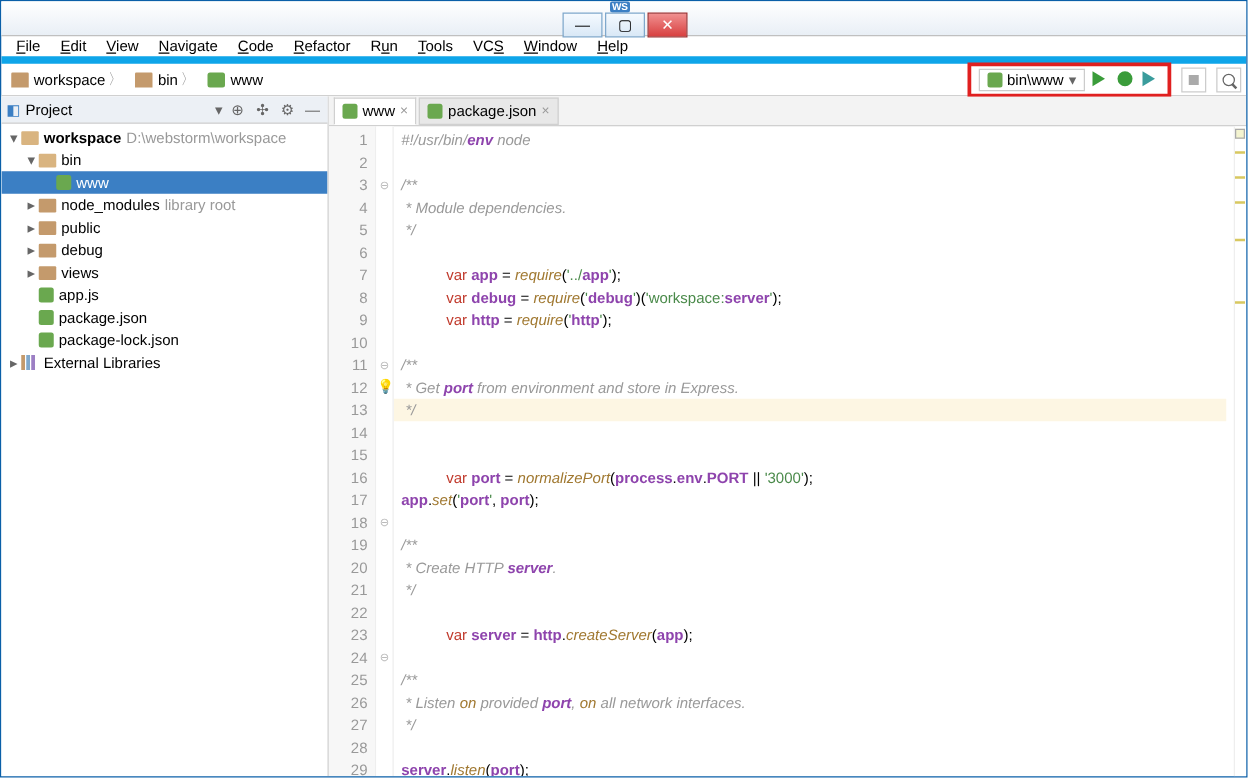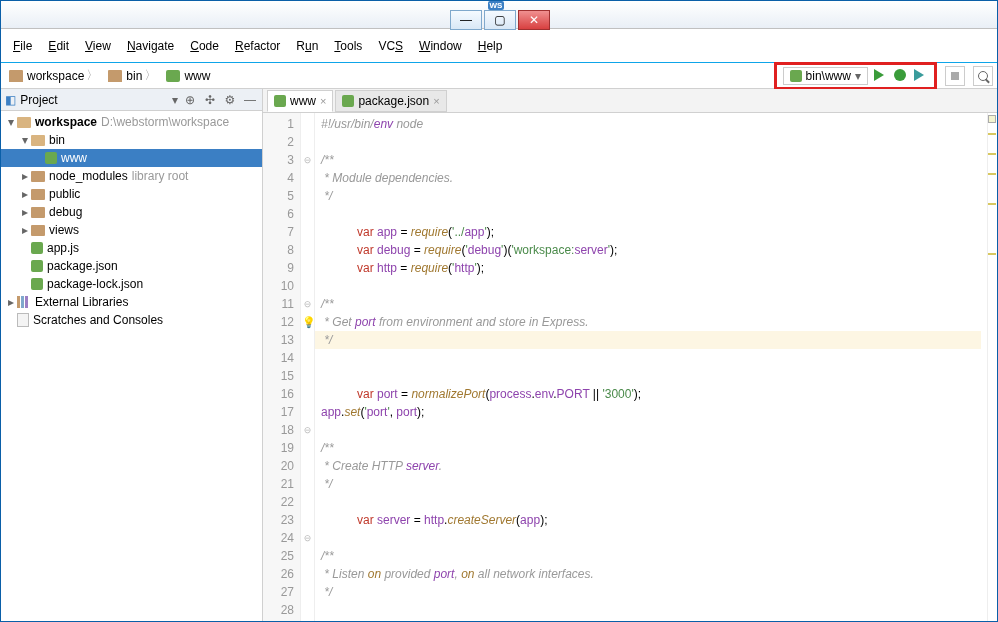--- a/index.html
+++ b/index.html
@@ -3,21 +3,21 @@
 <meta charset="utf-8">
 <style>
 * { margin: 0; padding: 0; box-sizing: border-box; font-family: "Segoe UI", Tahoma, sans-serif; font-size: 12px; }
 body { width: 998px; height: 622px; background: #fff; overflow: hidden; display: flex; flex-direction: column; border: 1px solid #0a5fa8; }
 .titlebar { height: 28px; background: linear-gradient(#fff,#e9eff6); display: flex; align-items: center; padding: 0 4px; border-bottom: 1px solid #c0c0c0; flex-direction: column; }
 .title-icon { width: 16px; height: 16px; background: #3b7fc4; border-radius: 2px; margin-right: 6px; display:flex; align-items:center; justify-content:center; color:#fff; font-size:8px; font-weight:bold; }
 .titlebar-title { flex: 1; font-size: 12px; color: #222; }
 .win-controls { display: flex; gap: 0; }
 .win-btn { width: 32px; height: 20px; display: flex; align-items: center; justify-content: center; border: 1px solid #7fa8cc; background: linear-gradient(#f5faff,#d9e8f6); margin-left:2px; }
 .win-btn.close { background: linear-gradient(#f09090,#d84040); border-color:#a03030; color:#fff; }
-.menubar { height: 34px; display: flex; align-items: center; padding: 0 6px; border-bottom: 1px solid #0ea5e9; gap: 4px; }
+.menubar { height: 22px; display: flex; align-items: center; padding: 0 6px; border-bottom: 6px solid #0ea5e9; gap: 4px; }
 .menu-item { padding: 2px 6px; cursor: default; }
 .menu-item u { text-decoration: underline; }
 .toolbar-row { height: 26px; display: flex; align-items: center; border-bottom: 1px solid #d0d0d0; padding: 0 4px; }
 .breadcrumb { display: flex; align-items: center; gap: 0; flex:1; }
 .crumb { display: flex; align-items: center; padding: 2px 6px 2px 4px; position: relative; }
 .crumb-icon { width: 14px; height: 12px; background: #c49a6c; margin-right: 4px; border-radius: 1px 1px 0 0; }
 .crumb-icon.node { background: #6aa84f; border-radius:2px; }
 .crumb::after { content: "〉"; color:#999; margin-left: 2px; }
 .crumb:last-child::after { content: ""; }
 .tb-right { display:flex; align-items:center; gap:4px;padding-left:45px; }
@@ -54,21 +54,21 @@
 .tab-close { color:#999; font-size:11px; }
 .editor-body { flex:1; display:flex; overflow:hidden; font-family: "Consolas","Courier New",monospace; font-size:12px; line-height:18px; }
 .gutter { width:38px; text-align:right; background:#f7f7f7; color:#999; padding:2px 6px 2px 0; border-right:1px solid #eee; }
 .fold-col { width:14px; background:#fff; border-right:1px solid #eee; color:#bbb; padding-top:2px; text-align:center; font-size:9px; }
 .code { flex:1; padding:2px 6px; white-space:pre; overflow:hidden; }
 .hl13 { background:#fdf6e3; display:block; margin-left:-6px; padding-left:6px; }
 .c-com { color:#999; font-style:italic; }
 .c-kw { color:#c0392b;margin-left:36px; }
 .c-fn { color:#a07830; font-style:italic; }
 .c-str { color:#4a8a4a; }
-.c-id { color:#8e44ad; }
+.c-id { color:#8e44ad;font-weight:bold; }
 .bulb { color:#d8a000; position:absolute; left:302px; font-size:11px; margin-top:0; }
 .right-strip { width:10px; background:#fff; border-left:1px solid #eee; position:relative; }
 .strip-box { position:absolute; top:2px; right:1px; width:8px; height:8px; border:1px solid #aaa; background:#f4f4d0;}
 .strip-mark { position:absolute; right:1px; width:8px; height:2px; background:#d8c860; }
 </style>
 </head>
 <body>
 
 <div class="titlebar">
   <div class="title-icon">WS</div>
@@ -196,25 +196,20 @@
           <span>package-lock.json</span>
         </div>
       <div class="tree-row">
           <span class="tw">▸</span>
           <span class="lib-ico">
             <span></span>
             <span></span>
             <span></span>
           </span>
           <span>External Libraries</span>
-        </div>
-      <div class="tree-row">
-          <span class="tw"></span>
-          <span class="file-ico"></span>
-          <span>Scratches and Consoles</span>
         </div>
     </div>
   </div>
 
   <div class="editor-area">
     <div class="tabs">
       <div class="tab active">
           <span class="node-icon-sm"></span>
           <span>www</span>
           <span class="tab-close">×</span>

